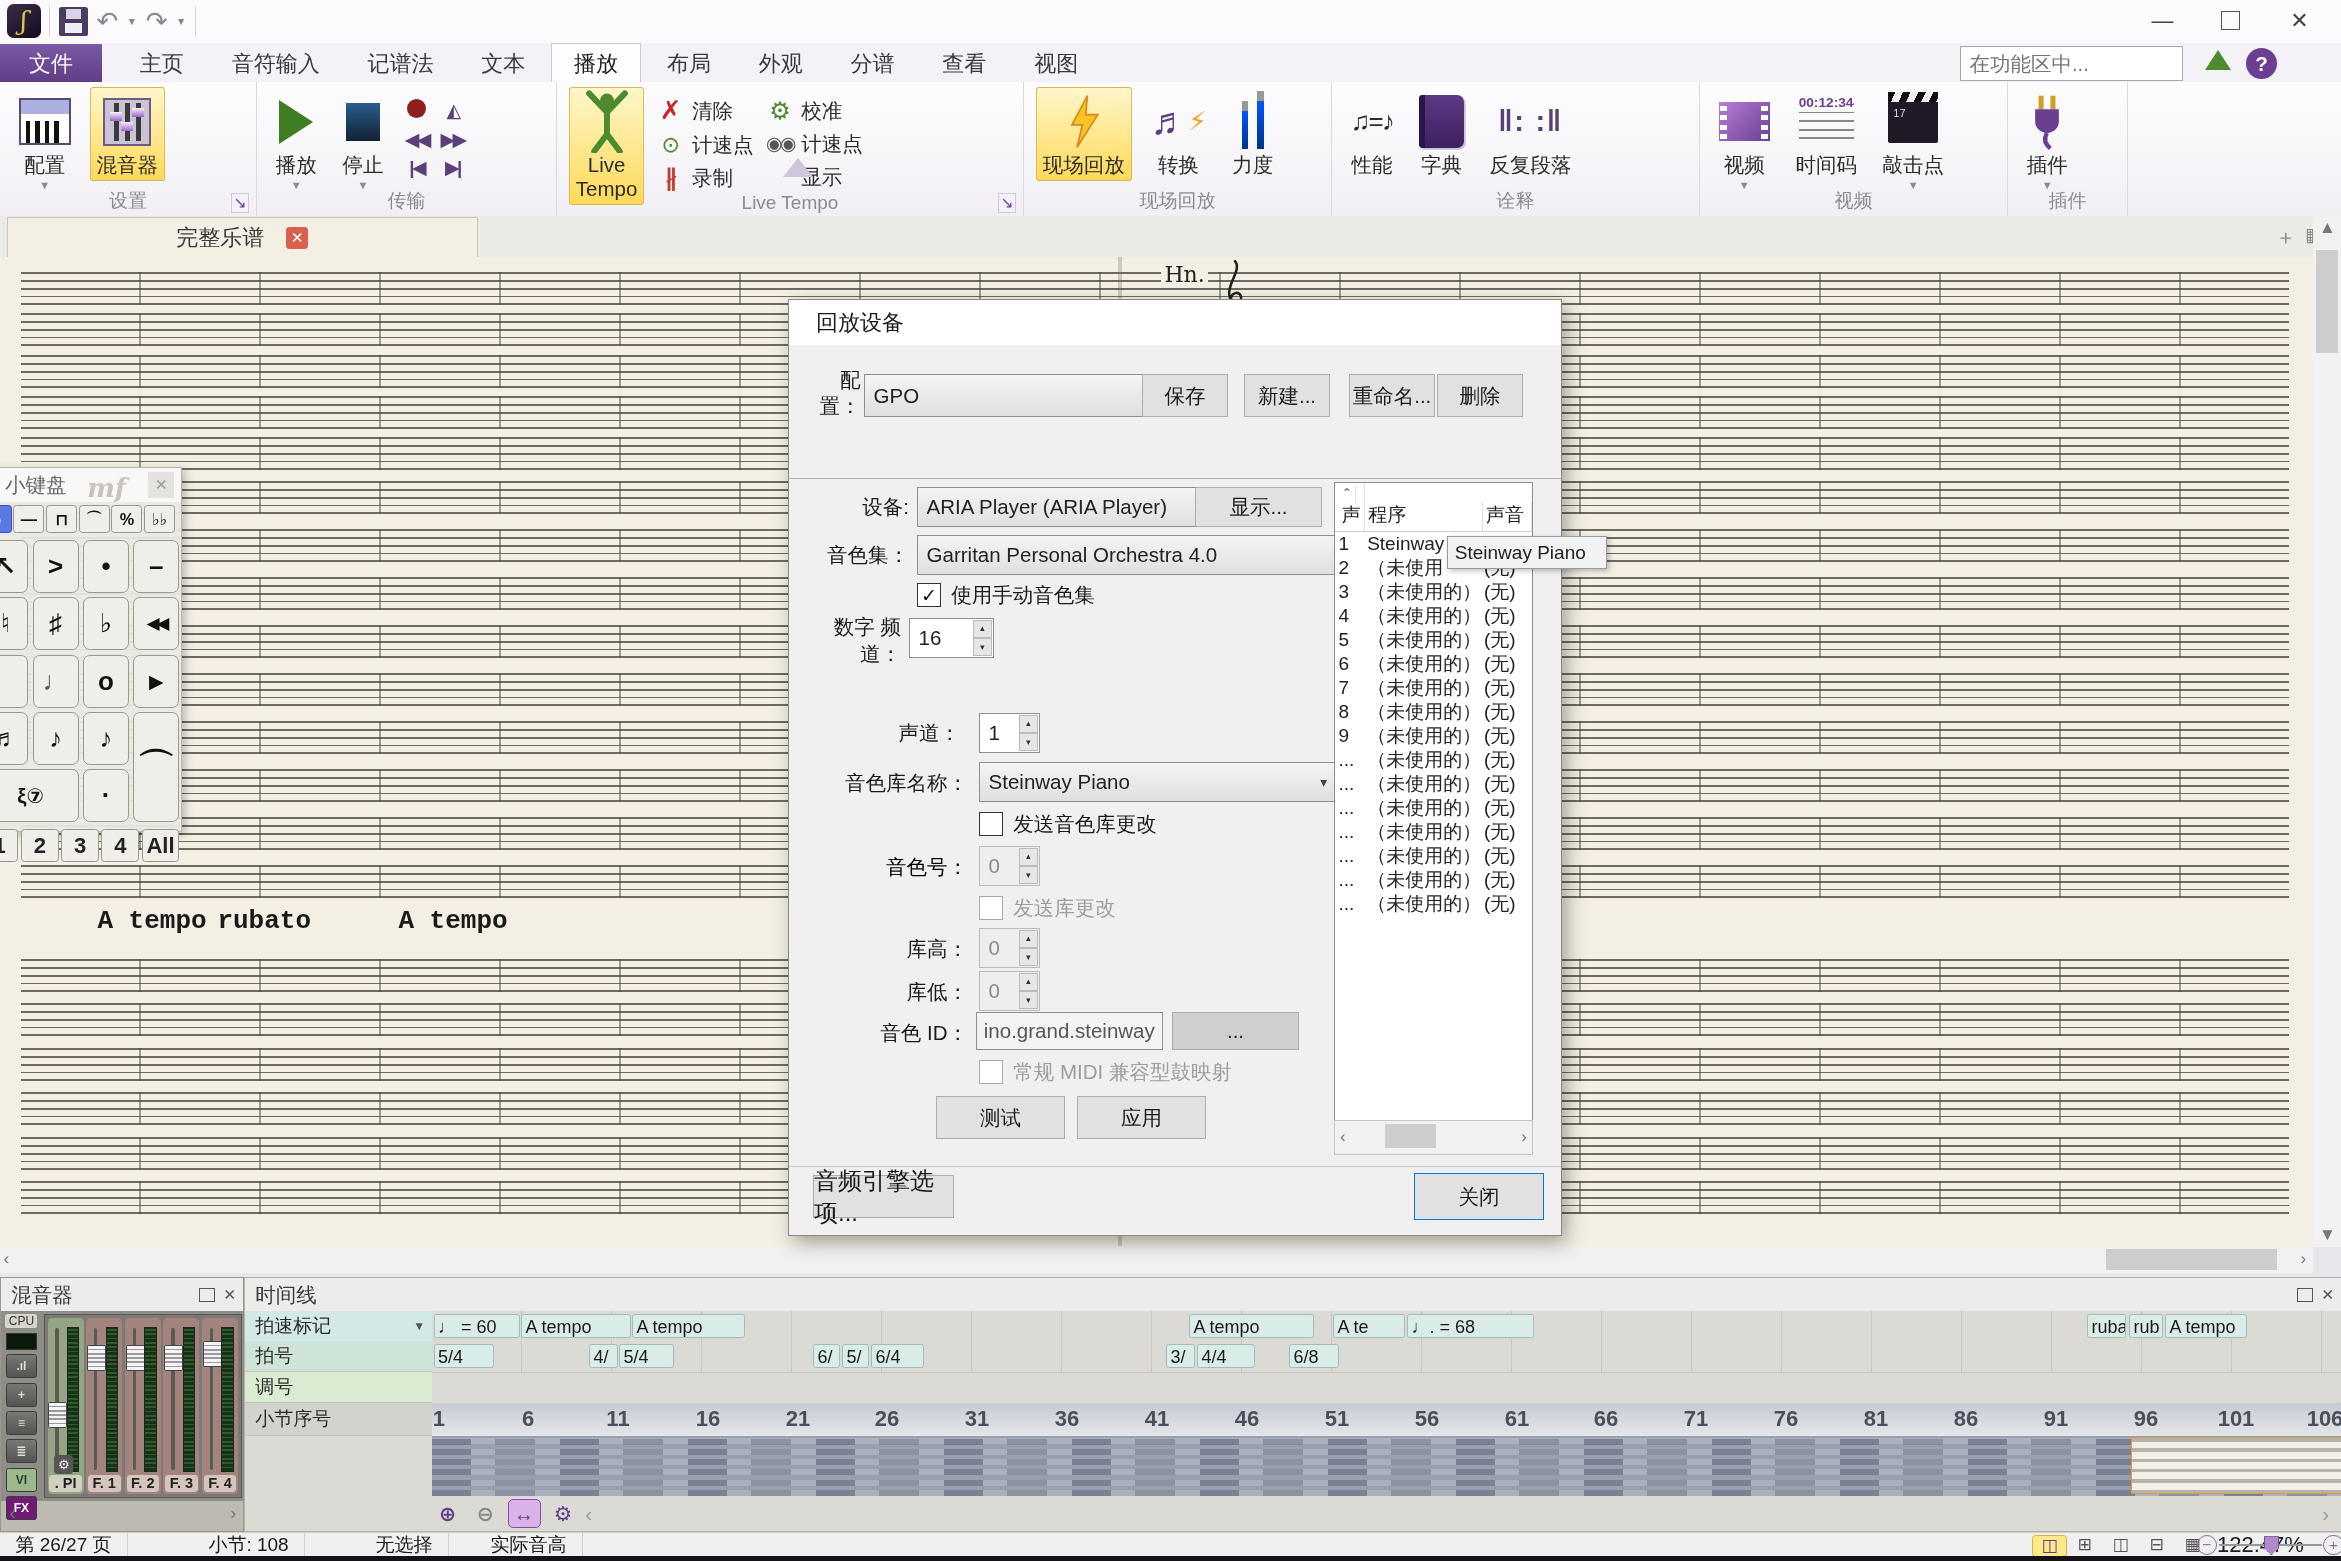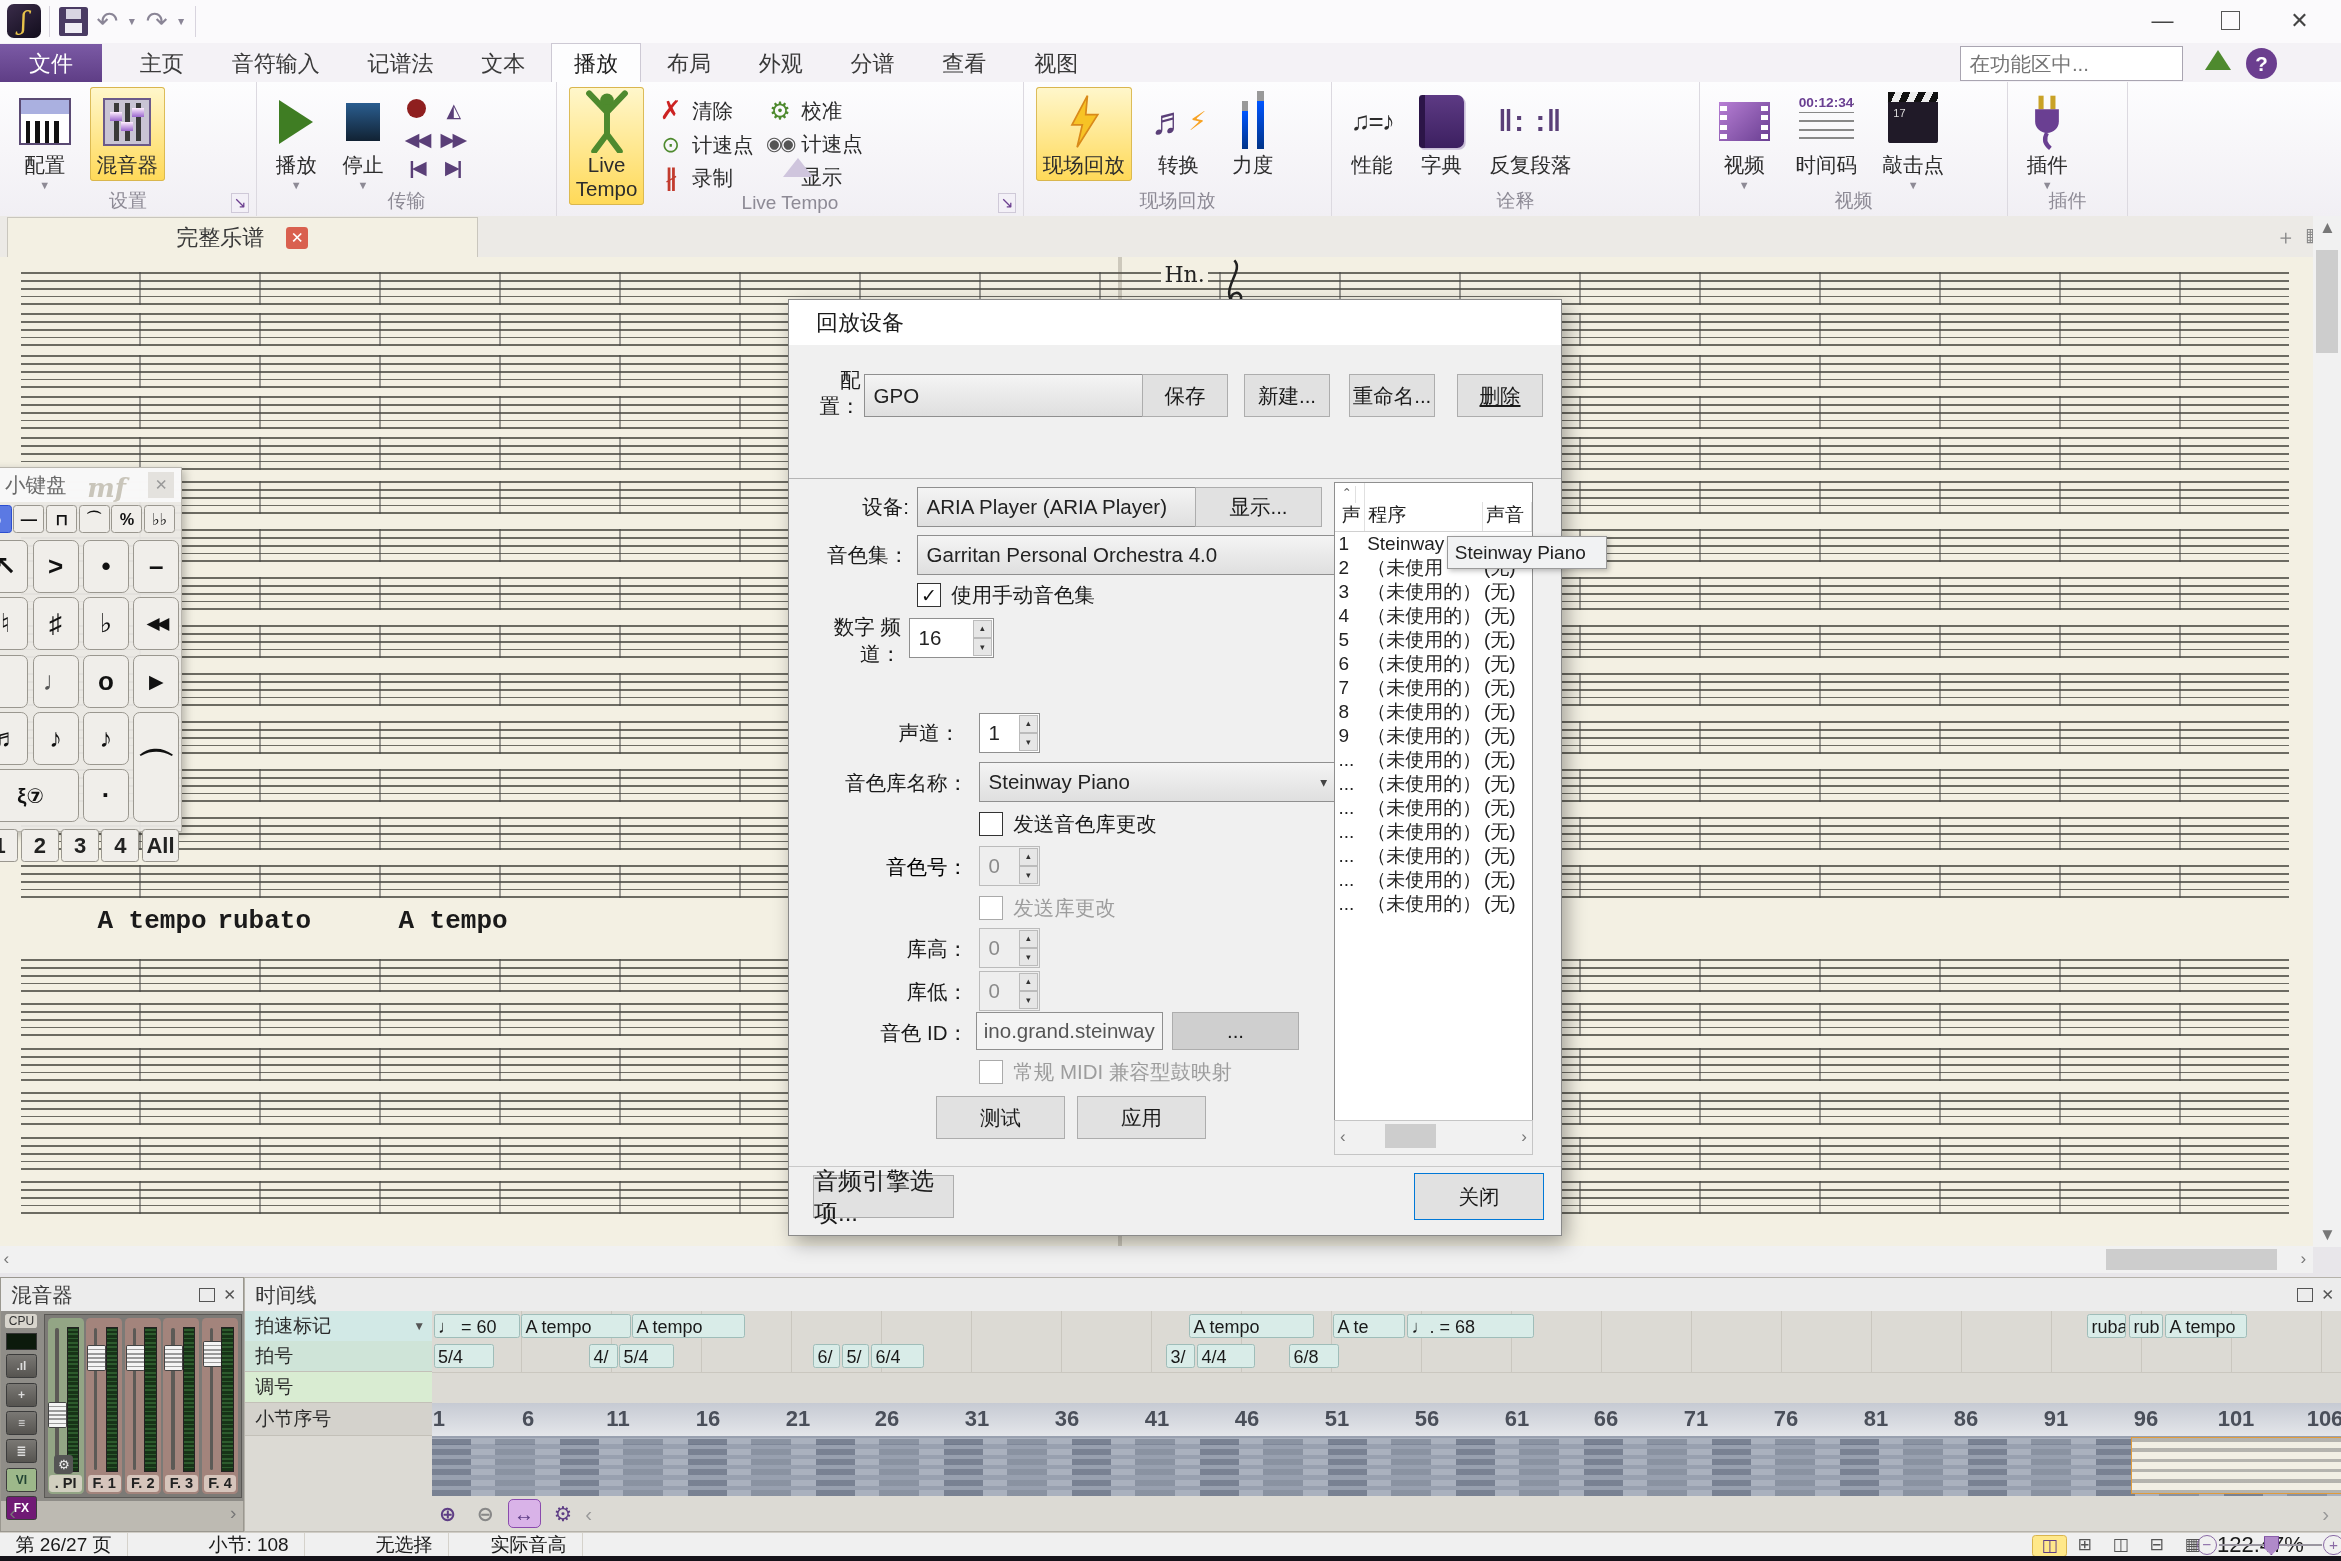--- a/index.html
+++ b/index.html
@@ -527,21 +527,21 @@
     <div class="dlabel" style="left:20.5px;top:67px;width:51px;line-height:26px;">
       <span>配</span><br><span>置：</span>
     </div>
     <div class="dcombo" style="left:75px;top:74px;width:267px;height:41px;">
       <span>GPO</span>
         <span class="car">▾</span>
     </div>
     <div class="dbtn" style="left:353px;top:74px;width:84px;height:41px;">保存</div>
     <div class="dbtn" style="left:455px;top:74px;width:84px;height:41px;">新建...</div>
     <div class="dbtn" style="left:560px;top:74px;width:84px;height:41px;">重命名...</div>
-    <div class="dbtn" style="left:668px;top:74px;width:84px;height:41px;text-decoration:underline;">删除</div>
+    <div class="dbtn" style="left:648px;top:74px;width:84px;height:41px;">删除</div>
 
     <div class="hsep" style="top:178px;background:#b5b5b5;"></div>
 
     <div class="dlabel" style="left:17px;top:193px;width:103px;">设备:</div>
     <div class="dcombo" style="left:128px;top:187px;width:265px;height:38px;">
       <span style="overflow:hidden;white-space:nowrap;">ARIA Player (ARIA Player)</span>
         <span class="car">▾</span>
     </div>
     <div class="dbtn" style="left:406px;top:187px;width:125px;height:38px;">显示...</div>
 

